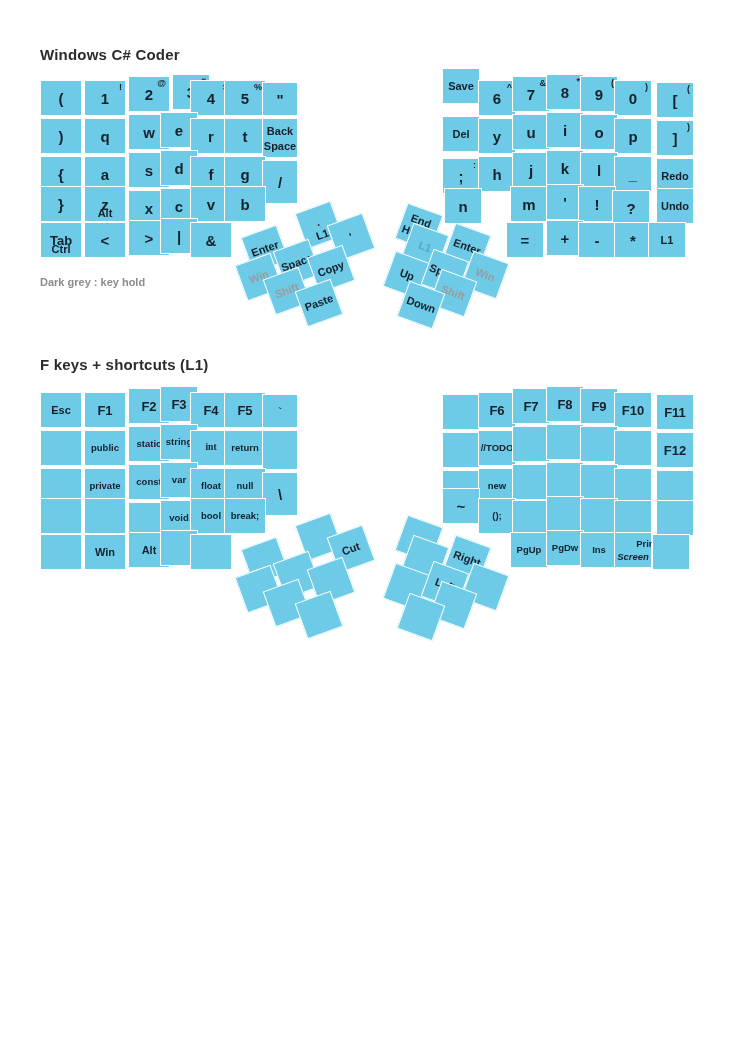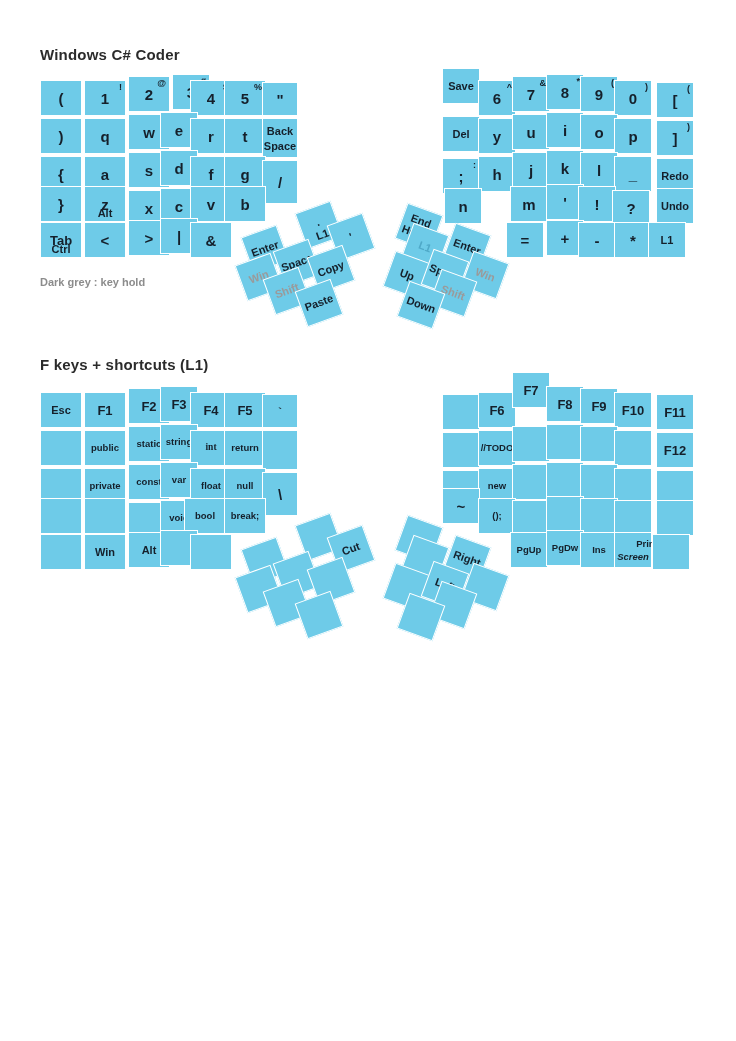--- a/index.html
+++ b/index.html
@@ -387,40 +387,40 @@
     </div>
     <div class="key" style="left: 262px; top: 472px; width: 36px; height: 44px;">
       <span class="lbl c">\</span>
     </div>
     <div class="key" style="left: 40px; top: 498px; width: 42px; height: 36px;"></div>
     <div class="key" style="left: 84px; top: 498px; width: 42px; height: 36px;"></div>
     <div class="key" style="left: 128px; top: 502px; width: 42px; height: 36px;"></div>
     <div class="key" style="left: 160px; top: 500px; width: 38px; height: 36px;">
       <span class="lbl c xsmall">void</span>
     </div>
-    <div class="key" style="left: 184px; top: 498px; width: 42px; height: 36px;">
+    <div class="key" style="left: 190px; top: 498px; width: 42px; height: 36px;">
       <span class="lbl c xsmall">bool</span>
     </div>
     <div class="key" style="left: 224px; top: 498px; width: 42px; height: 36px;">
       <span class="lbl c xsmall">break;</span>
     </div>
     <div class="key" style="left: 40px; top: 534px; width: 42px; height: 36px;"></div>
     <div class="key" style="left: 84px; top: 534px; width: 42px; height: 36px;">
       <span class="lbl c small">Win</span>
     </div>
     <div class="key" style="left: 128px; top: 532px; width: 42px; height: 36px;">
       <span class="lbl c small">Alt</span>
     </div>
     <div class="key" style="left: 160px; top: 530px; width: 38px; height: 36px;"></div>
     <div class="key" style="left: 190px; top: 534px; width: 42px; height: 36px;"></div>
     <div class="key" style="left: 442px; top: 394px; width: 38px; height: 36px;"></div>
     <div class="key" style="left: 478px; top: 392px; width: 38px; height: 36px;">
       <span class="lbl c med">F6</span>
     </div>
-    <div class="key" style="left: 512px; top: 372px; width: 38px; height: 36px;">
+    <div class="key" style="left: 512px; top: 388px; width: 38px; height: 36px;">
       <span class="lbl c med">F7</span>
     </div>
     <div class="key" style="left: 546px; top: 386px; width: 38px; height: 36px;">
       <span class="lbl c med">F8</span>
     </div>
     <div class="key" style="left: 580px; top: 388px; width: 38px; height: 36px;">
       <span class="lbl c med">F9</span>
     </div>
     <div class="key" style="left: 614px; top: 392px; width: 38px; height: 36px;">
       <span class="lbl c med">F10</span>

